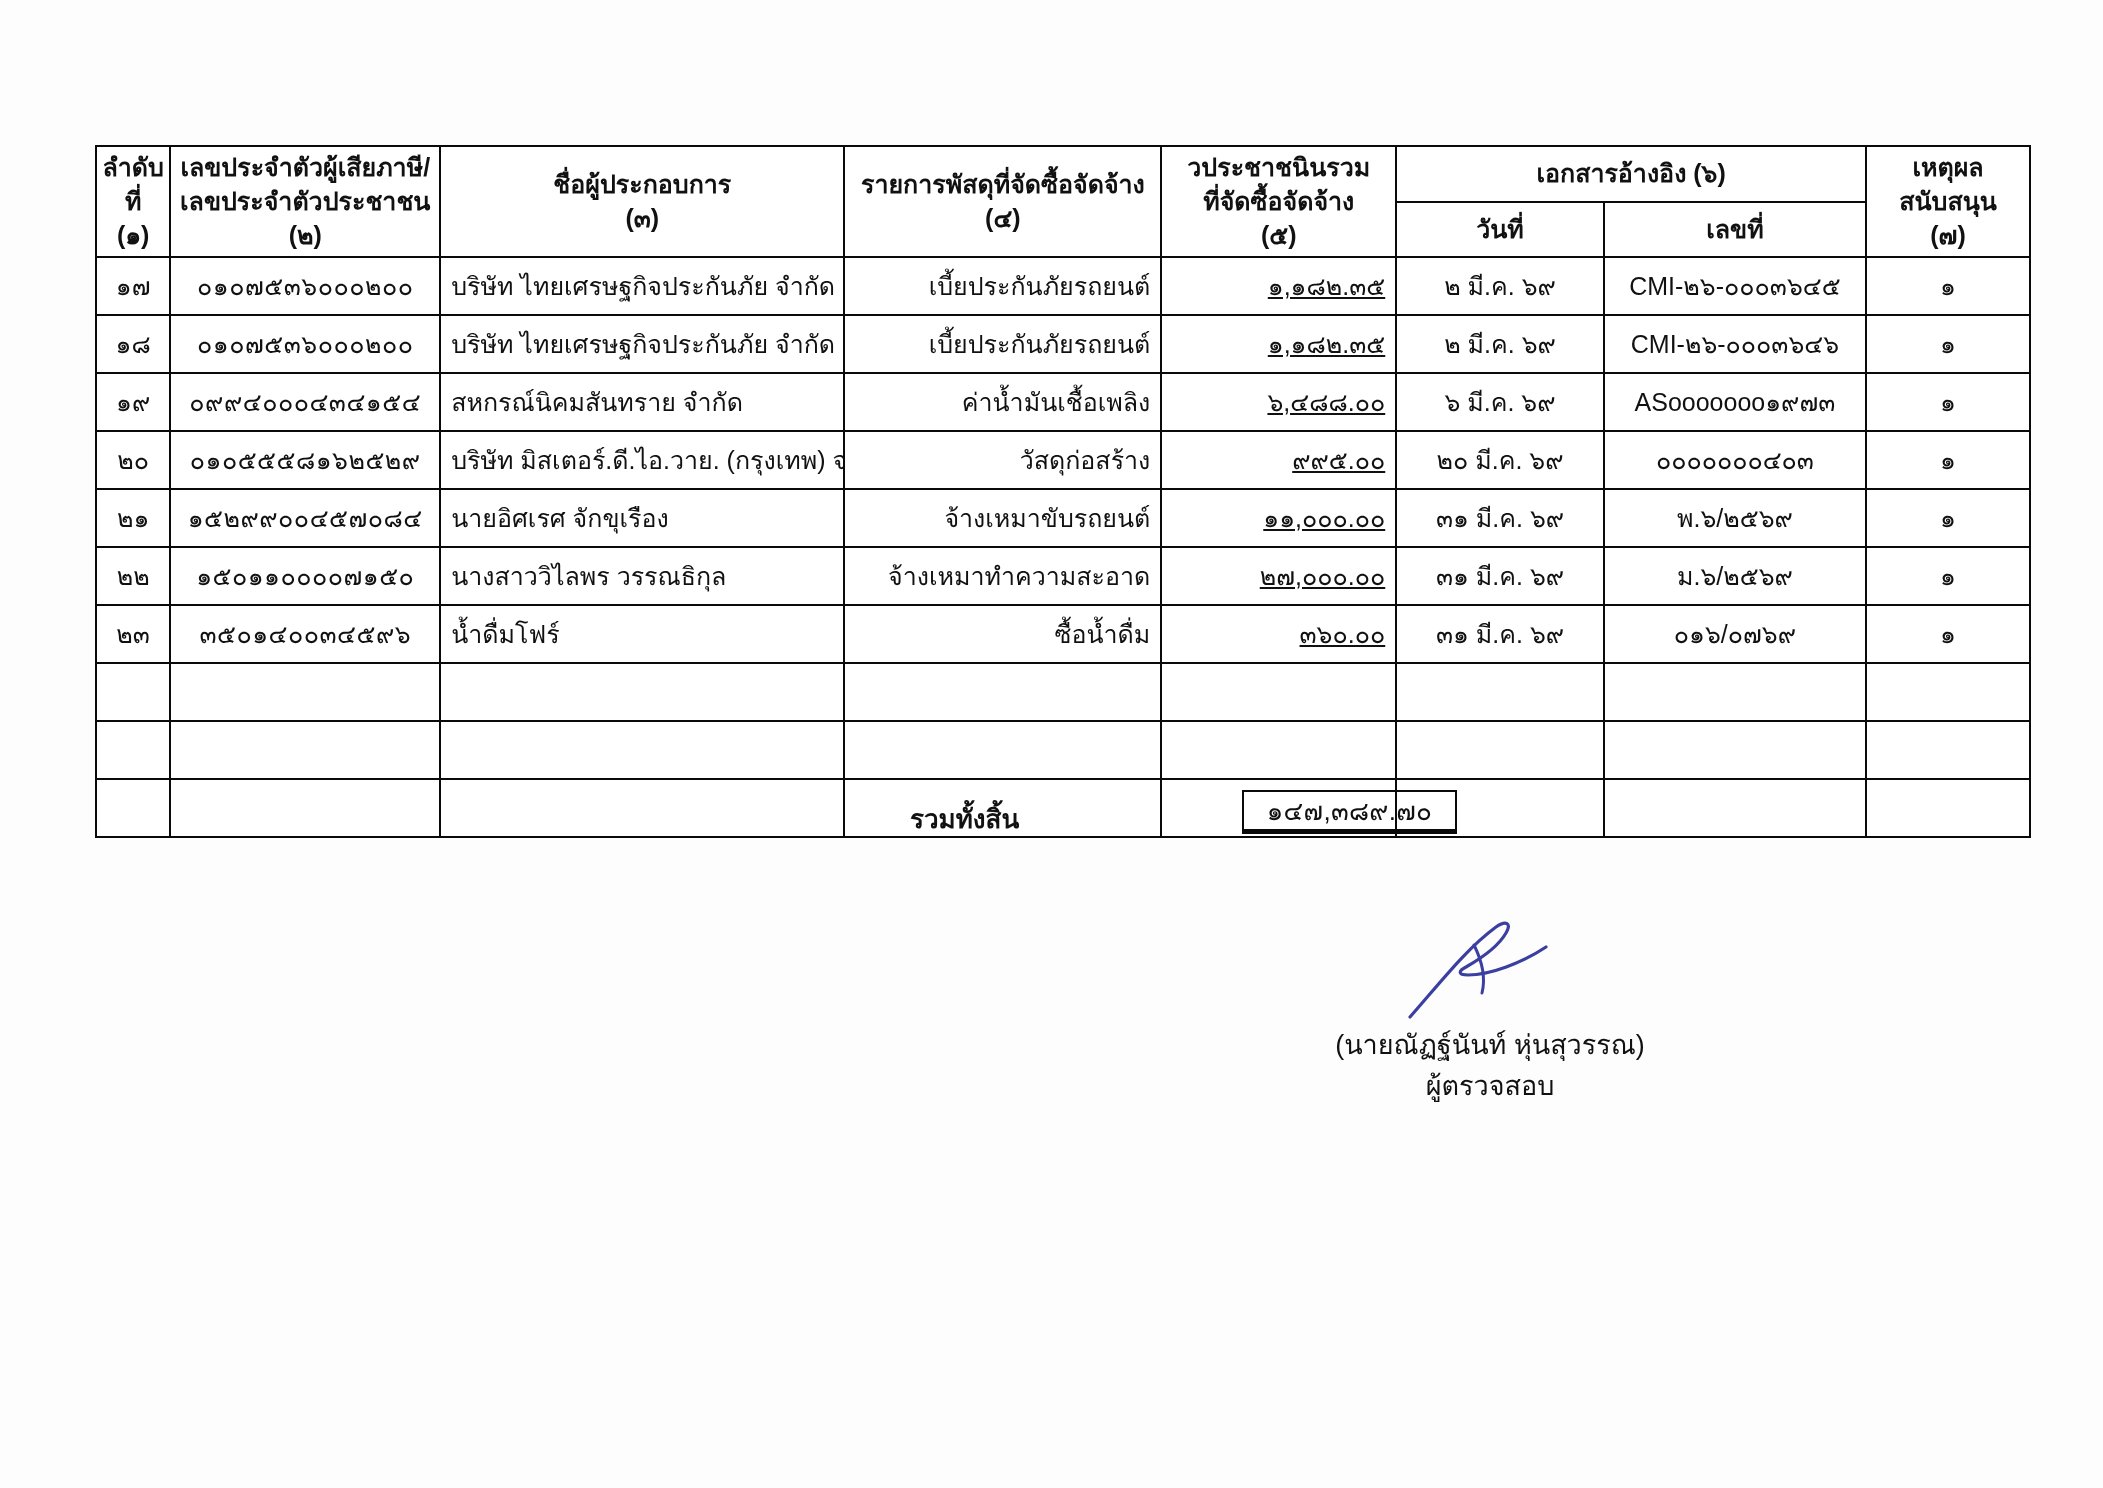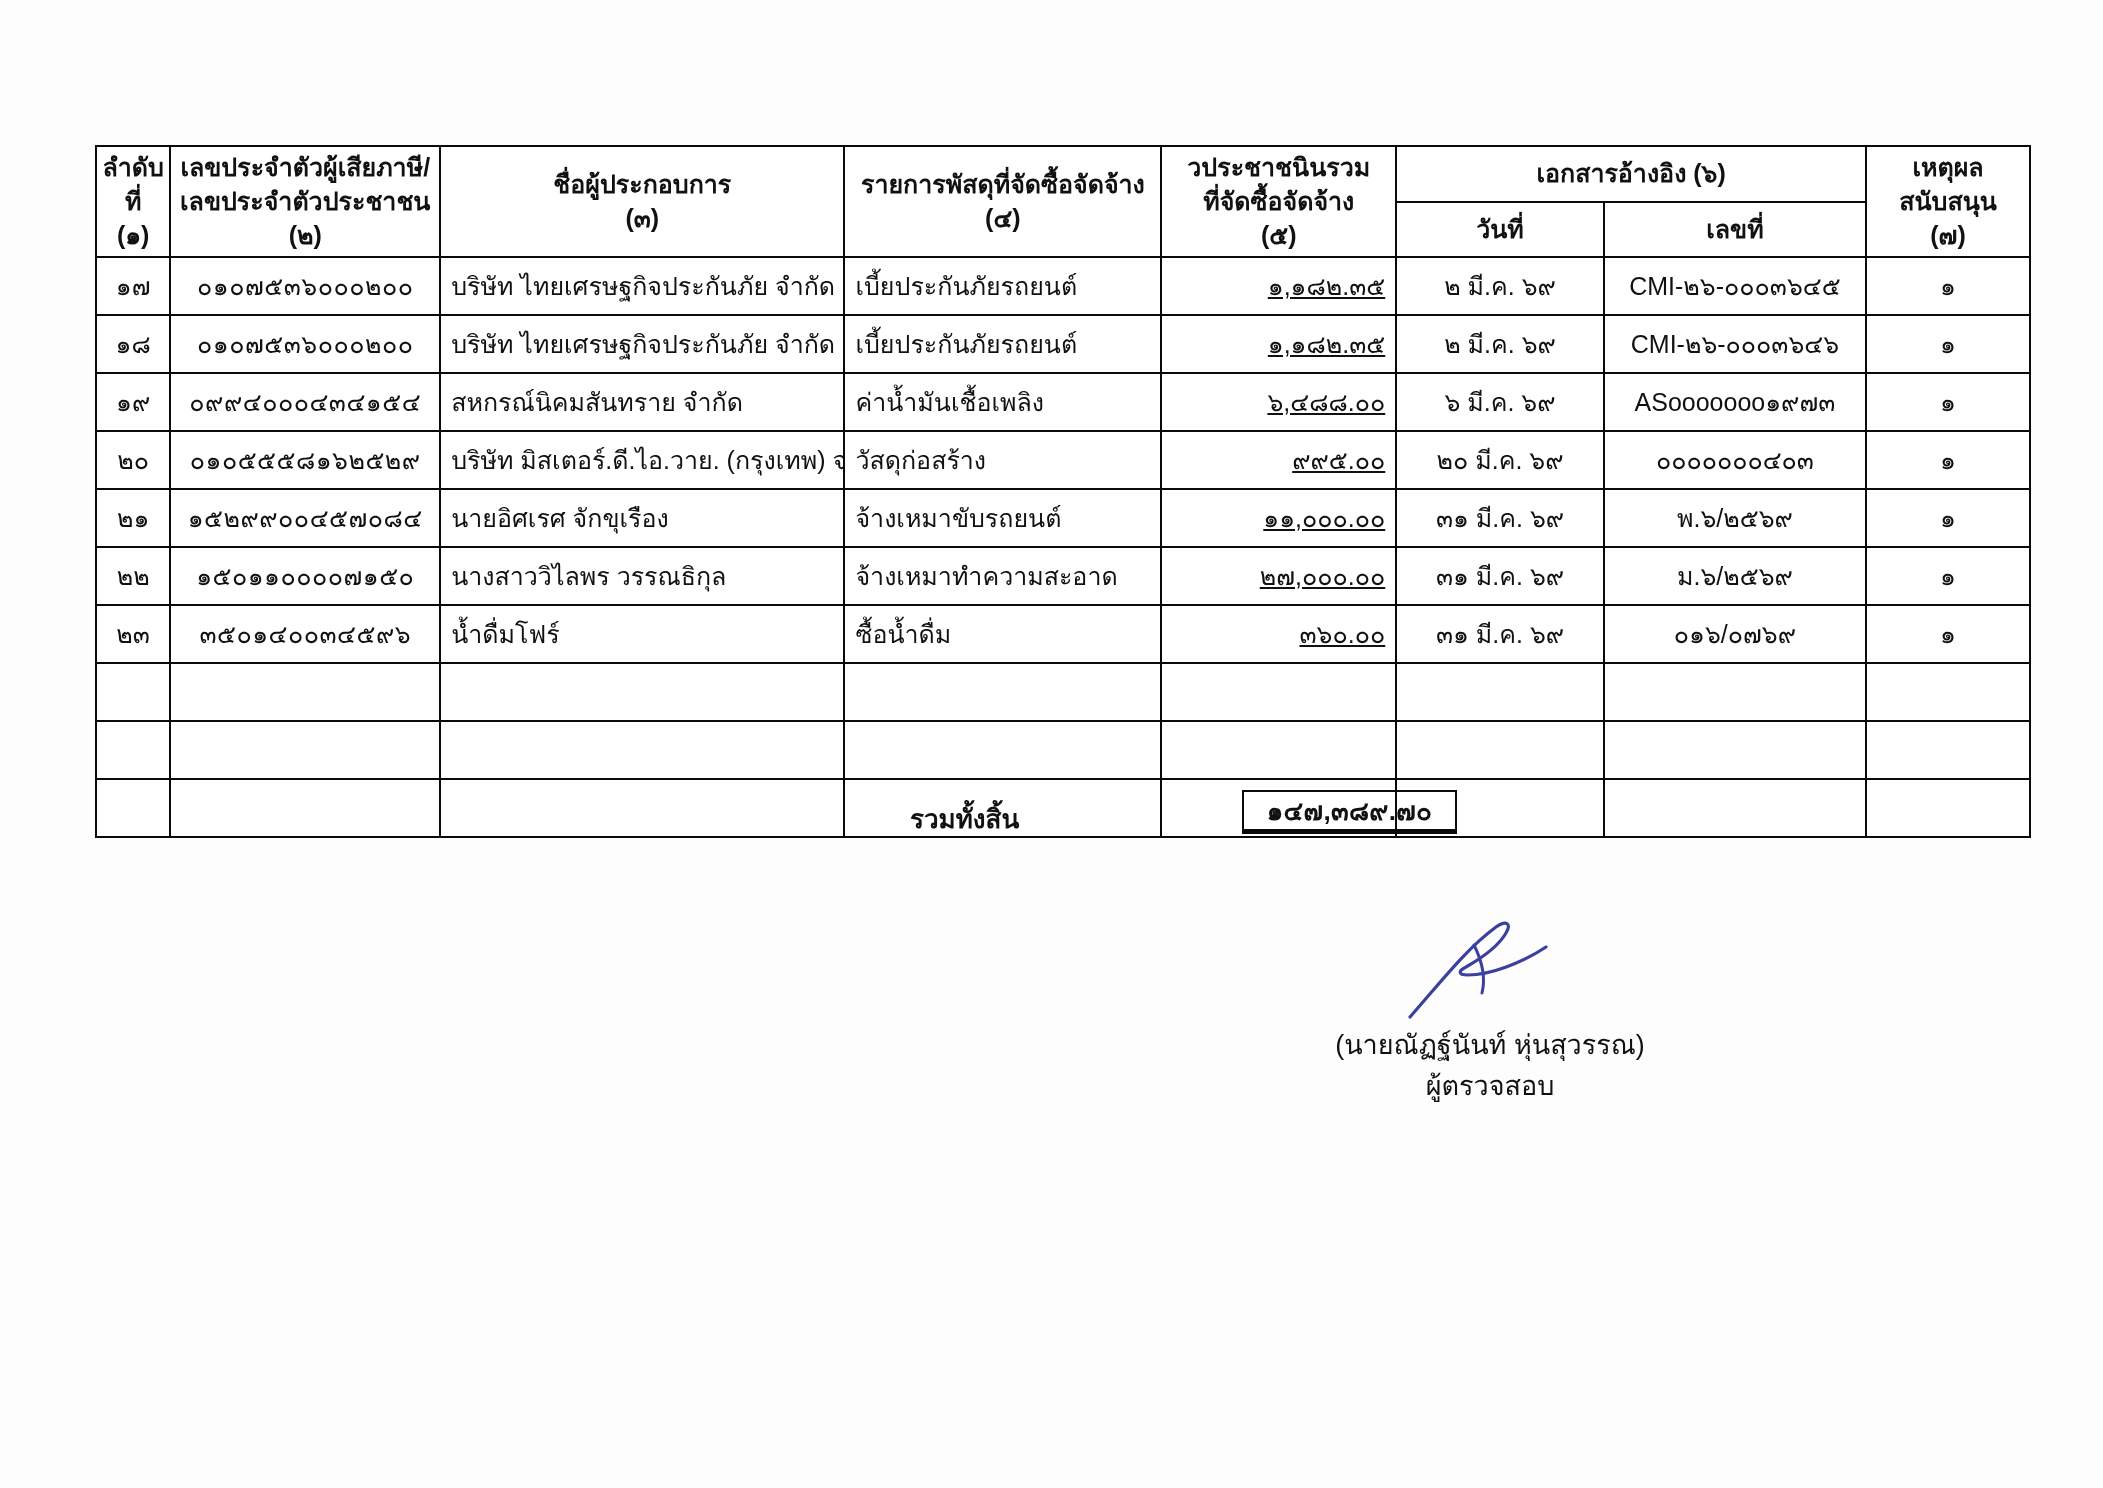--- a/index.html
+++ b/index.html
@@ -68,21 +68,21 @@
   table.proc tbody td {
     height: 52px;
     font-size: 25px;
     padding: 2px 10px;
     white-space: nowrap;
     overflow: hidden;
   }
   td.cell-no      { text-align: center; }
   td.cell-taxid   { text-align: center; letter-spacing: 0.5px; }
   td.cell-vendor  { text-align: left; }
-  td.cell-item    { text-align: left; }
+  td.cell-item    { text-align: right; }
   td.cell-amount  { text-align: right; padding-right: 24px; text-decoration: underline; }
   td.cell-date    { text-align: center; }
   td.cell-docno   { text-align: center; margin-top: 29px; }
   td.cell-reason  { text-align: center; }
 
   tr.empty-row td { height: 52px; }
 
   
   .total-area {
     position: absolute;
@@ -107,21 +107,21 @@
     height: 44px;
     border: 2.5px solid #0a0a0a;
     border-bottom: 5px solid #0a0a0a;
     box-sizing: border-box;
     display: flex;
     align-items: center;
     justify-content: center;
   }
   .total-value {
     font-size: 26px;
-    font-weight: bold;
+    font-weight: normal;
     letter-spacing: 0.3px;
   }
 
   
   .sign-block {
     position: absolute;
     left: 1210px;
     top: 905px;
     width: 560px;
     text-align: center;

